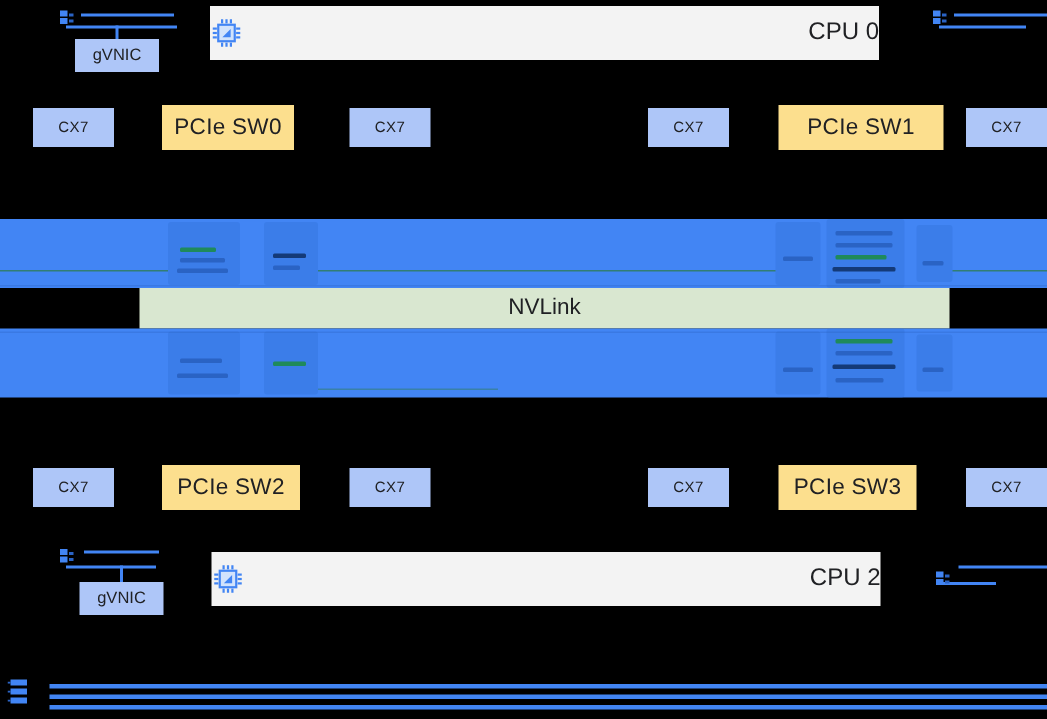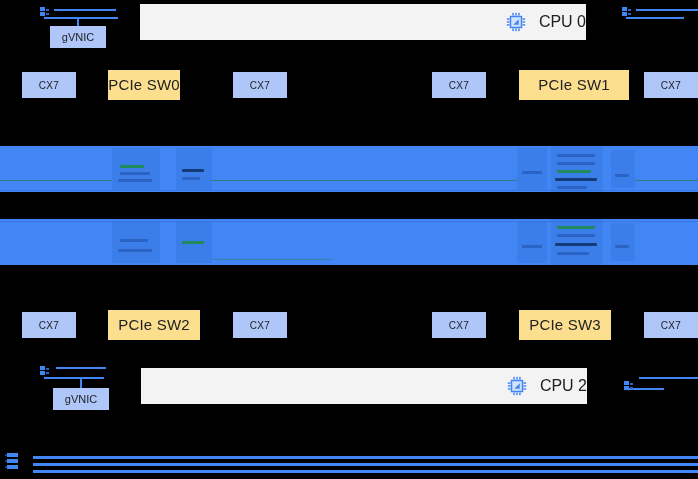--- a/index.html
+++ b/index.html
@@ -32,21 +32,21 @@
   }
   .pcie{
     background:#fcdf8e;
     font-size:15px;
     letter-spacing:.2px;
   }
   .cpu{
     background:#f3f3f3;
     font-size:16px;
     gap:12px;
-    justify-content:flex-end;
+    justify-content:space-between;
   }
   .nvlink{
     background:#d9e7d0;
     font-size:15px;
     color:#202124;
   }
 
   
   .band{
     background:#4285f4;
@@ -136,21 +136,21 @@
         </g>
       </svg>
     </span>
     <span>CPU 0</span>
   </div>
 
   <div class="node cx7 abs" style="left:22px;top:72px;width:54px;height:26px;">
     <span>CX7</span>
   </div>
 
-  <div class="node pcie abs" style="left:108px;top:70px;width:72px;height:30px;">
+  <div class="node pcie abs" style="left:108px;top:70px;width:88px;height:30px;">
     <span>PCIe SW0</span>
   </div>
 
   <div class="node cx7 abs" style="left:233px;top:72px;width:54px;height:26px;">
     <span>CX7</span>
   </div>
 
   <div class="node cx7 abs" style="left:432px;top:72px;width:54px;height:26px;">
     <span>CX7</span>
   </div>
@@ -188,20 +188,23 @@
       <div class="gpu-card" style="left:611px;top:4px;width:24px;height:38px;"></div>
       <div class="gpu-line" style="left:615px;top:28px;width:14px;"></div>
 
       <div class="hair" style="left:0;top:34px;width:112px;"></div>
       <div class="hair" style="left:212px;top:34px;width:305px;"></div>
       <div class="hair" style="left:635px;top:34px;width:63px;"></div>
       <div class="hair blue" style="left:0;top:44px;width:698px;opacity:.35;"></div>
     </div>
   </div>
 
+  <div class="node nvlink abs" style="left:93px;top:192px;width:540px;height:27px;">
+    <span>NVLink</span>
+  </div>
 
   <div class="band abs" style="left:0;top:219px;width:698px;height:46px;">
     <div class="band-inner">
       <div class="gpu-card" style="left:112px;top:2px;width:48px;height:42px;"></div>
       <div class="gpu-line" style="left:120px;top:20px;width:28px;"></div>
       <div class="gpu-line" style="left:118px;top:30px;width:34px;"></div>
 
       <div class="gpu-card" style="left:176px;top:2px;width:36px;height:42px;"></div>
       <div class="gpu-line green" style="left:182px;top:22px;width:22px;"></div>
 

